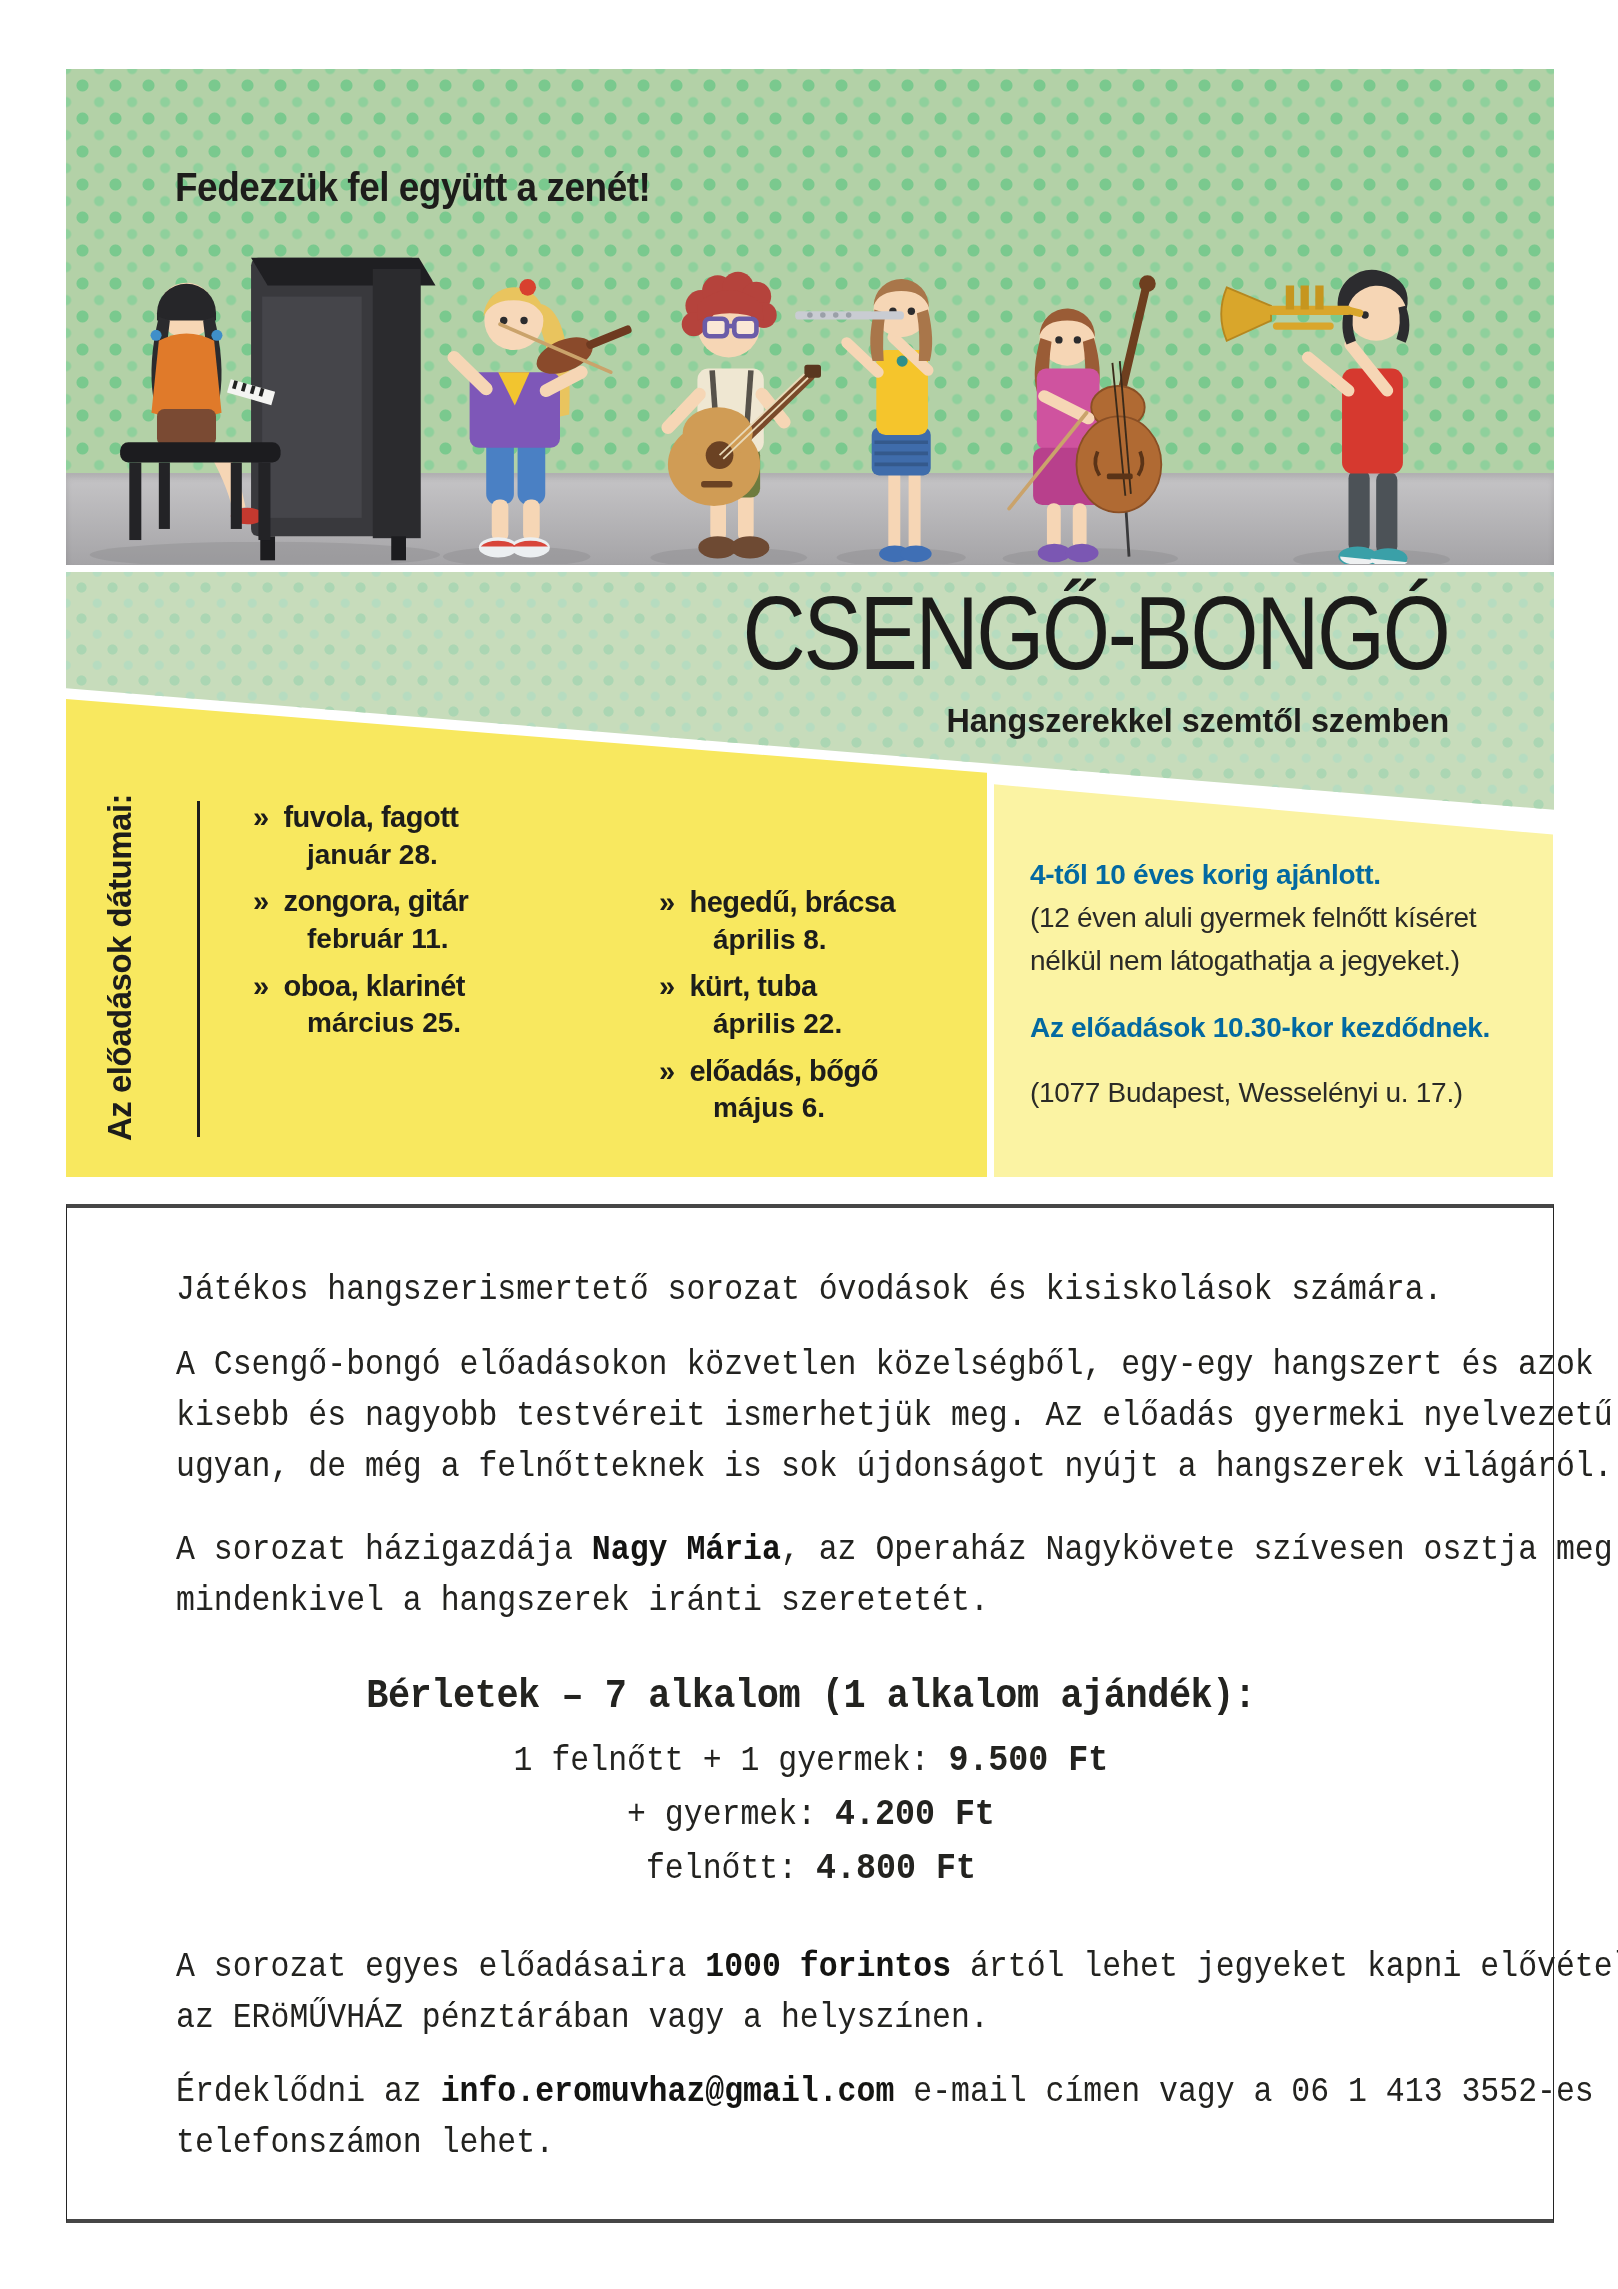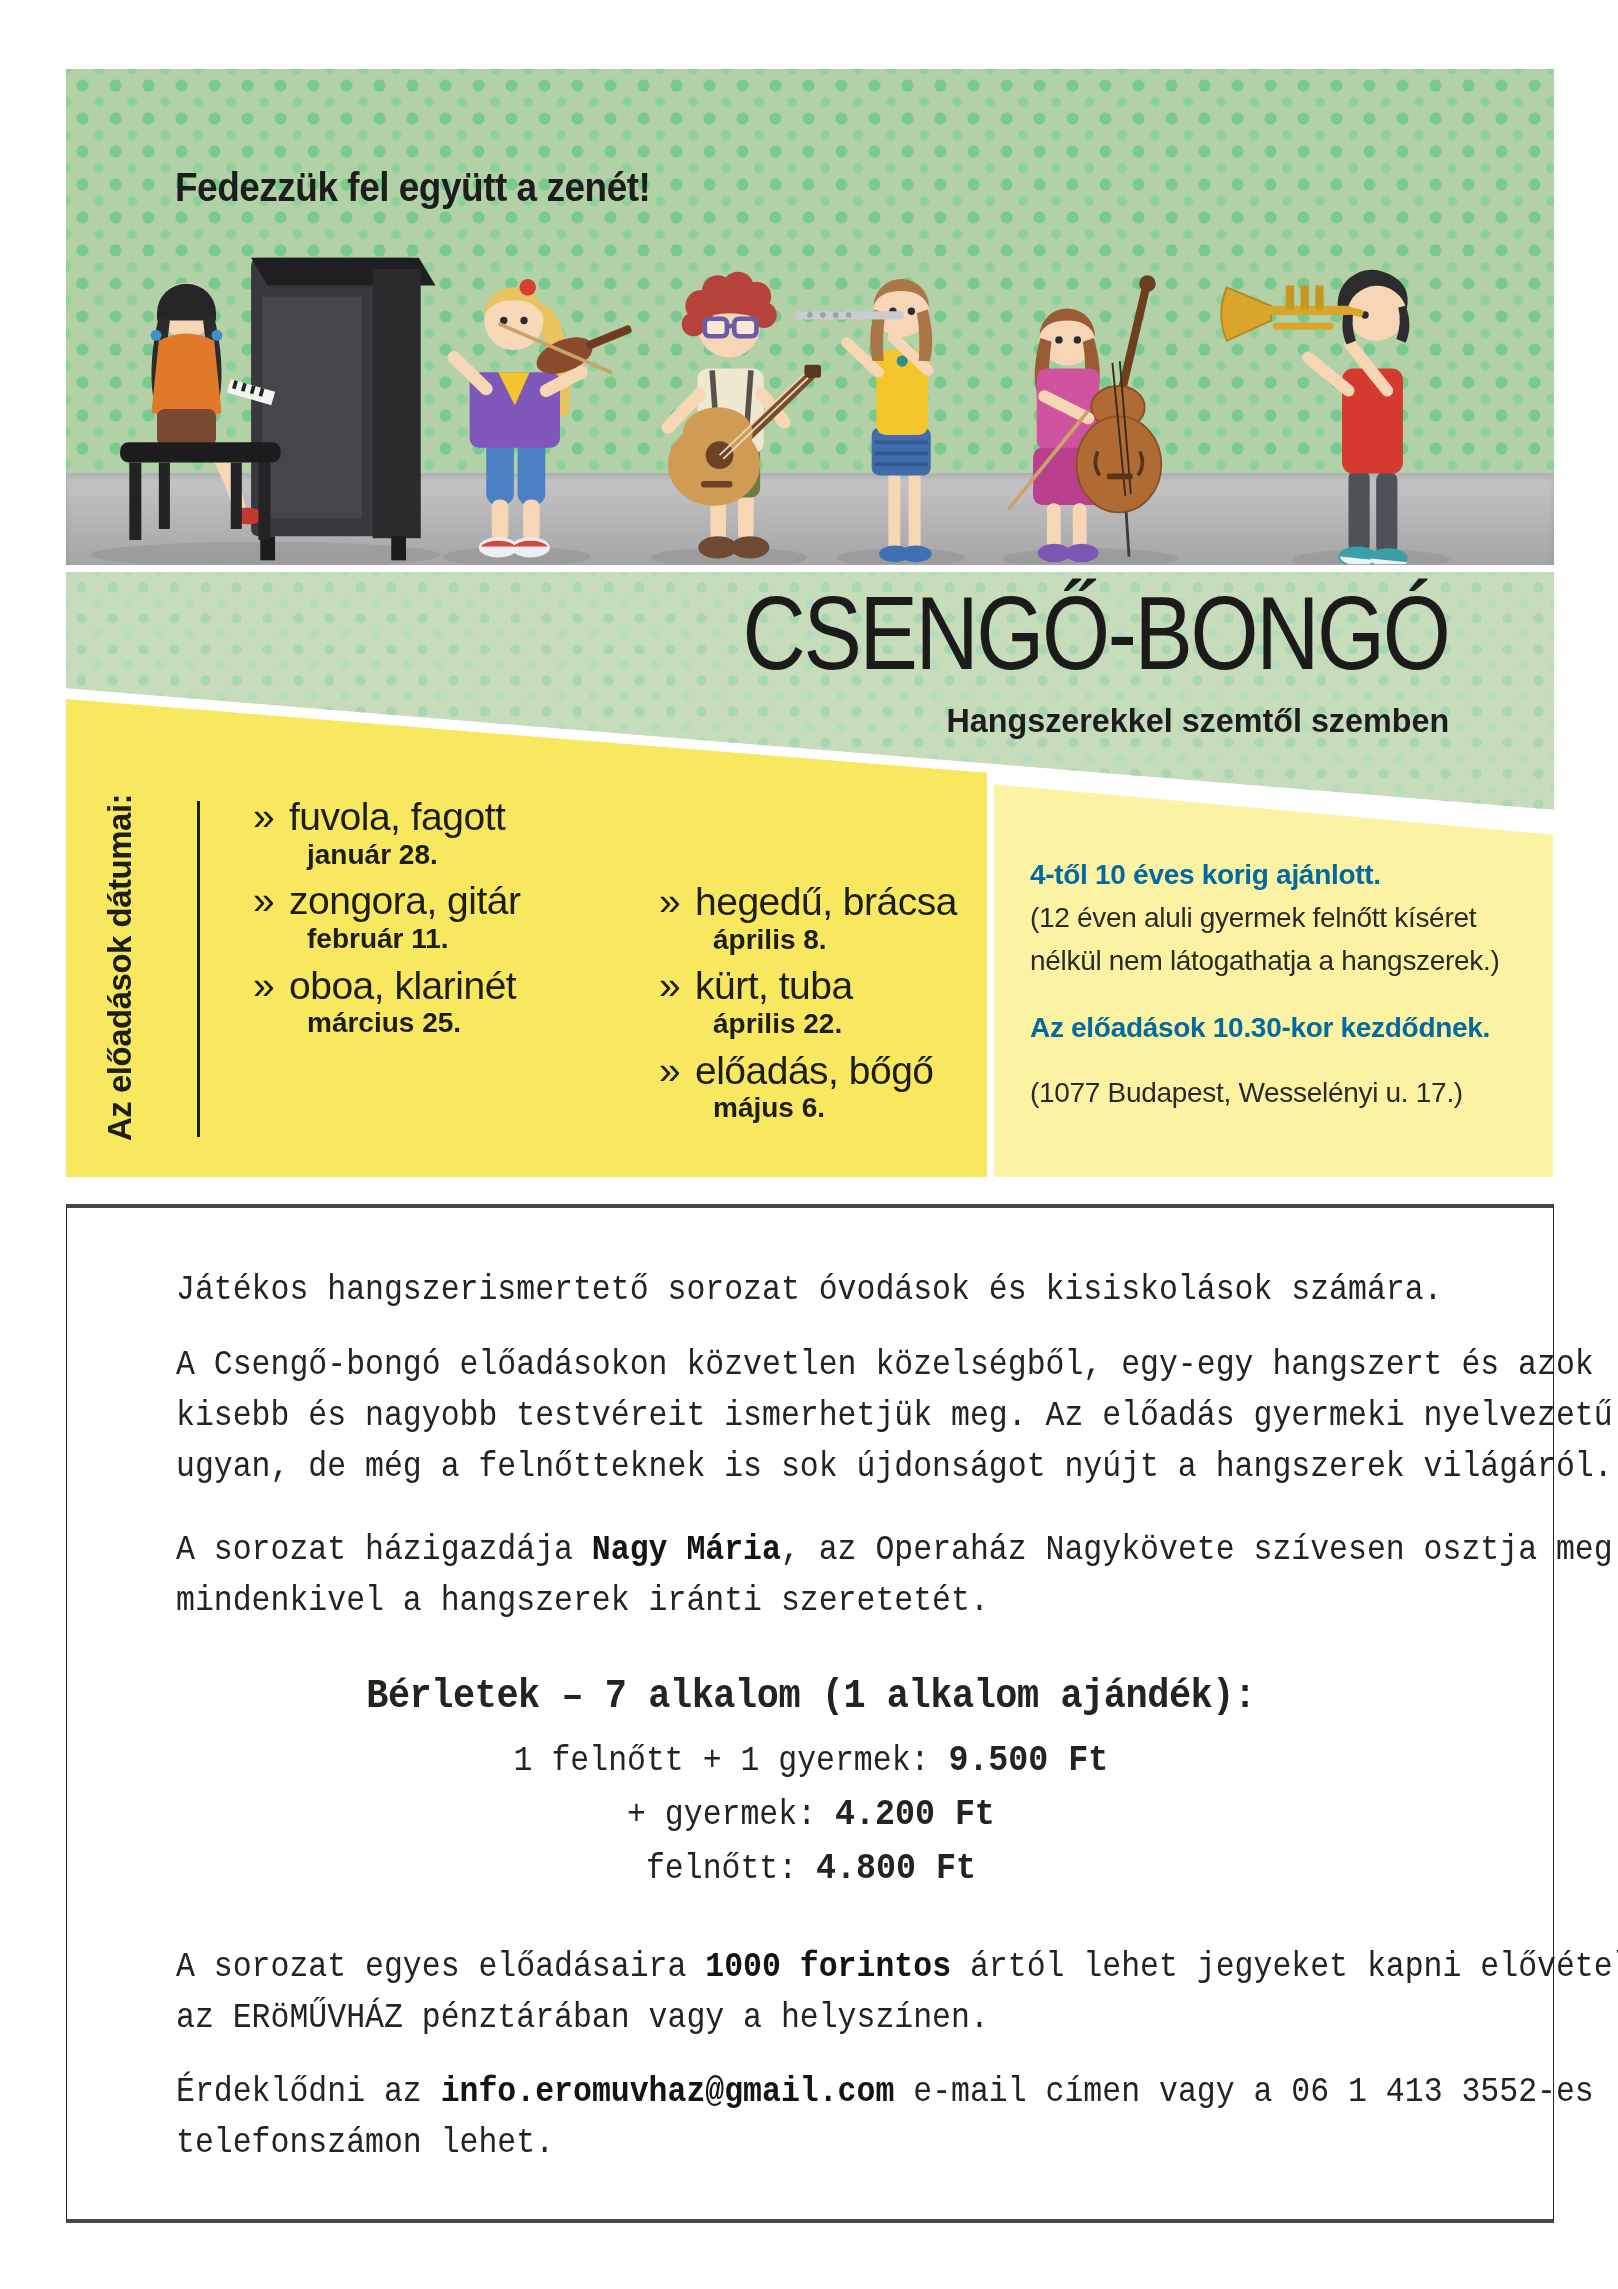--- a/index.html
+++ b/index.html
@@ -63,21 +63,21 @@
   .vlabel {
     position:absolute; left:35px; top:229px; height:340px;
     writing-mode:vertical-rl; transform:rotate(180deg);
     font-size:33px; font-weight:bold; letter-spacing:-0.5px; white-space:nowrap;
   }
   .vline { position:absolute; left:131px; top:229px; width:2.8px; height:336px; background:#1d1d1b; }
   .sched-col { position:absolute; }
   .col1 { left:187px; top:224px; }
   .col2 { left:593px; top:309px; }
   .sched-item { margin-bottom:11px; }
-  .sched-line { font-size:39px; font-weight:normal; line-height:42px; letter-spacing:-0.5px; white-space:nowrap; }
+  .sched-line { font-size:29px; font-weight:bold; line-height:42px; letter-spacing:-0.5px; white-space:nowrap; }
   .sched-line .bullet { margin-right:14.8px; }
   .sched-date { font-size:28px; font-weight:bold; line-height:29.5px; margin-top:1.8px; padding-left:54px; white-space:nowrap; }
   .info { position:absolute; left:964px; top:281px; width:535px; }
   .info-line { font-size:28px; line-height:43px; letter-spacing:-0.3px; white-space:nowrap; color:#2a2a27; }
   .info-bold { font-weight:bold; color:#0369a1; }
   .info .gap { height:24px; }
   .info .gap2 { height:22px; }
 
   
   .box {
@@ -325,21 +325,21 @@
       </div>
       <div class="sched-item">
         <div class="sched-line"><span class="bullet">»</span><span>előadás, bőgő</span></div>
         <div class="sched-date">május 6.</div>
       </div>
     </div>
 
     <div class="info">
       <div class="info-line info-bold">4-től 10 éves korig ajánlott.</div>
       <div class="info-line">(12 éven aluli gyermek felnőtt kíséret</div>
-      <div class="info-line">nélkül nem látogathatja a hangszerek.)</div>
+      <div class="info-line">nélkül nem látogathatja a jegyeket.)</div>
       <div class="gap"></div>
       <div class="info-line info-bold">Az előadások 10.30-kor kezdődnek.</div>
       <div class="gap2"></div>
       <div class="info-line">(1077 Budapest, Wesselényi u. 17.)</div>
     </div>
   </div>
 
   <div class="box">
     <div class="box-inner">
       <div class="para mb1">Játékos hangszerismertető sorozat óvodások és kisiskolások számára.</div>

